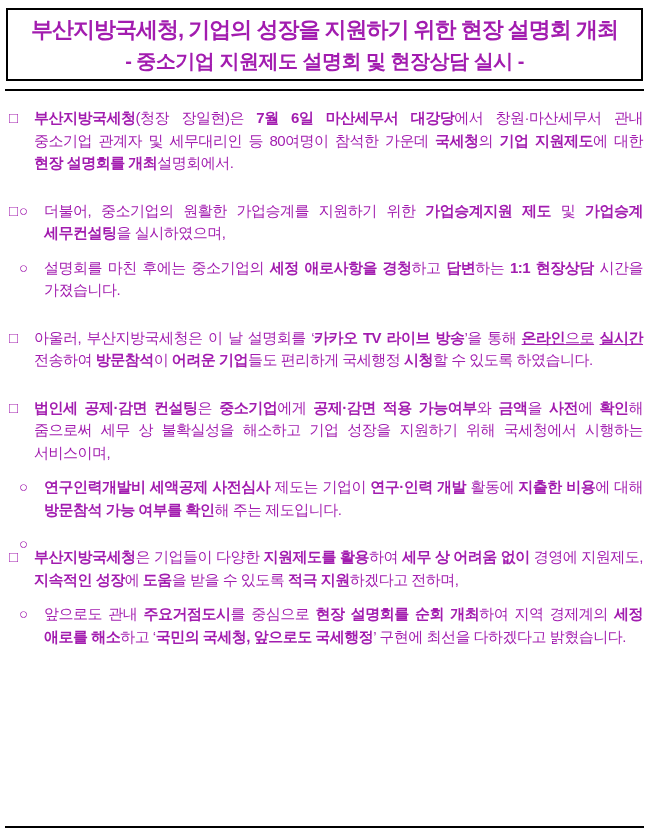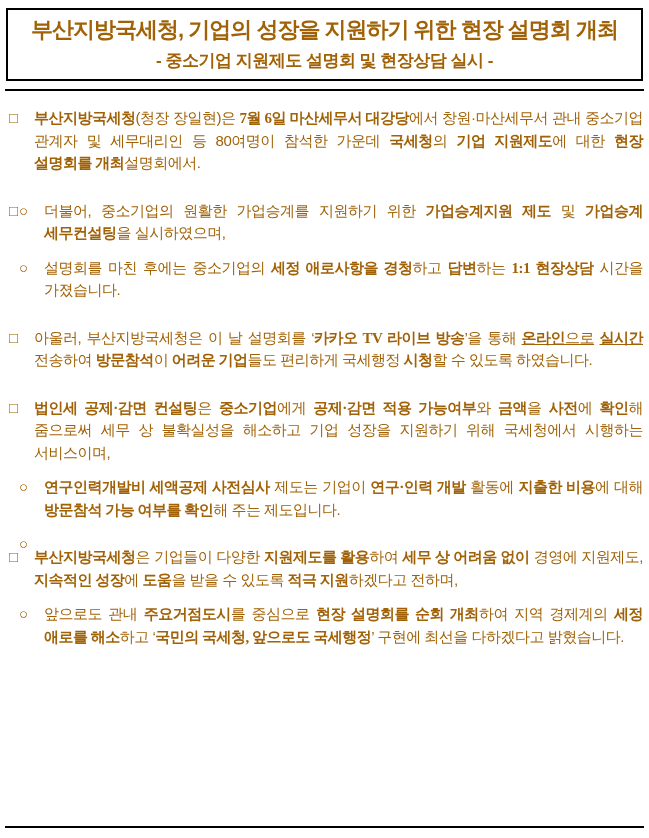--- a/index.html
+++ b/index.html
@@ -5,39 +5,39 @@
   html, body {
     margin: 0;
     padding: 0;
     background: #ffffff;
   }
   .page {
     position: relative;
     width: 649px;
     height: 838px;
     background: #ffffff;
-    color: #a16207;
+    color: #a21caf;
     font-family: "Liberation Sans", sans-serif;
     overflow: hidden;
   }
   .title-box {
     margin: 8px 6px 0 6px;
     border: 2px solid #000000;
     text-align: center;
     padding: 3px 2px 4px 2px;
   }
   .title-main {
     font-size: 22px;
     font-weight: bold;
     line-height: 34px;
     letter-spacing: -1px;
     white-space: nowrap;
   }
   .title-sub {
-    font-size: 17px;
+    font-size: 20px;
     font-weight: bold;
     line-height: 28px;
     letter-spacing: -0.5px;
   }
   .divider {
     border: none;
     border-top: 2px solid #000000;
     margin: 8px 5px 0 5px;
     height: 0;
   }
@@ -62,21 +62,21 @@
   .para.sq { padding-left: 28px; margin-top: 25px; }
   .para.ci { padding-left: 38px; margin-top: 12px; }
   .doc-body .para:first-child { margin-top: 16px; }
   .para .bullet {
     position: absolute;
     left: 3px;
     top: 0;
     font-size: 15px;
   }
   .para.ci .bullet { left: 13px; }
-  .b { font-weight: bold; font-family: Liberation Serif, serif; }
+  .b { font-weight: bold; }
   .u { text-decoration: underline; }
 </style>
 </head>
 <body>
 
 <div class="page">
 
   <div class="title-box">
     <div class="title-main">부산지방국세청, 기업의 성장을 지원하기 위한 현장 설명회 개최</div>
     <div class="title-sub">- 중소기업 지원제도 설명회 및 현장상담 실시 -</div>

